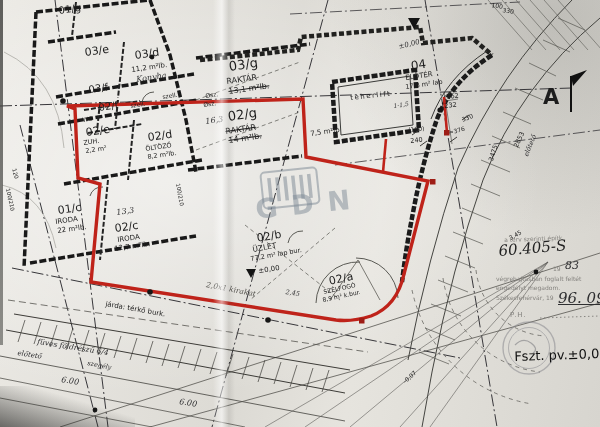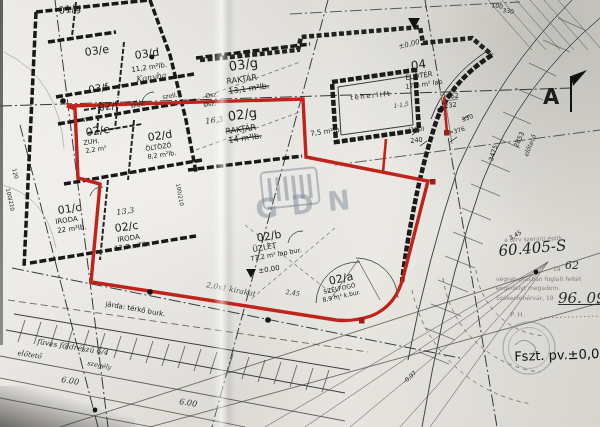--- a/index.html
+++ b/index.html
@@ -250,21 +250,21 @@
   <div class="lbl" style="left:106px;top:301px;font-size:7px;transform:rotate(10deg);">járda: térkő burk.</div>
   <div class="lbl hand" style="left:38px;top:338px;font-size:7.5px;transform:rotate(9deg);">füves földrészű 6/4</div>
   <div class="lbl hand" style="left:18px;top:350px;font-size:7px;transform:rotate(9deg);">előtető</div>
   <div class="lbl hand" style="left:88px;top:360px;font-size:6.5px;transform:rotate(11deg);">szegély</div>
   <div class="lbl hand" style="left:62px;top:376px;font-size:8px;transform:rotate(9deg);">6.00</div>
   <div class="lbl hand" style="left:180px;top:398px;font-size:8px;transform:rotate(9deg);">6.00</div>
 
   <div class="lbl faint" style="left:504px;top:237px;font-size:6px;transform:rotate(-2deg);">a terv szerinti építk</div>
   <div class="lbl hand" style="left:498px;top:244px;font-size:15px;color:#222;transform:rotate(-5deg);">60.405-S</div>
   <div class="lbl faint" style="left:553px;top:266px;font-size:6px;">19</div>
-  <div class="lbl hand" style="left:565px;top:260px;font-size:11px;">62</div>
+  <div class="lbl hand" style="left:565px;top:260px;font-size:11px;">83</div>
   <div class="lbl faint" style="left:496px;top:276px;font-size:6px;">végrehajtásban foglalt feltét</div>
   <div class="lbl faint" style="left:496px;top:285px;font-size:6px;">engedélyt megadom.</div>
   <div class="lbl faint" style="left:496px;top:295px;font-size:6px;">Székesfehérvár, 19</div>
   <div class="lbl hand" style="left:558px;top:291px;font-size:15px;text-decoration:underline;">96. 09.</div>
   <div class="lbl faint" style="left:510px;top:312px;font-size:7px;letter-spacing:1px;">P.H.</div>
   <div class="lbl" style="left:514px;top:350px;font-size:13px;font-weight:500;color:#111;transform:rotate(-2deg);">Fszt. pv.±0,00</div>
 
   <div class="overlay fold"></div>
   <div class="overlay edge-left"></div>
   <div class="overlay corner-shadow"></div>

